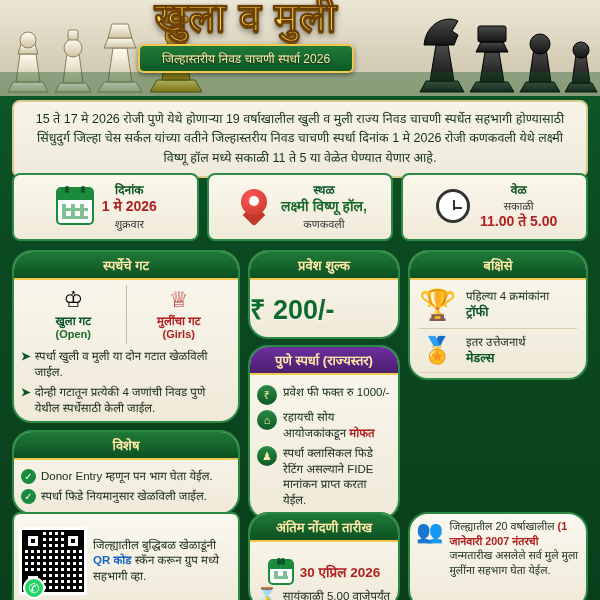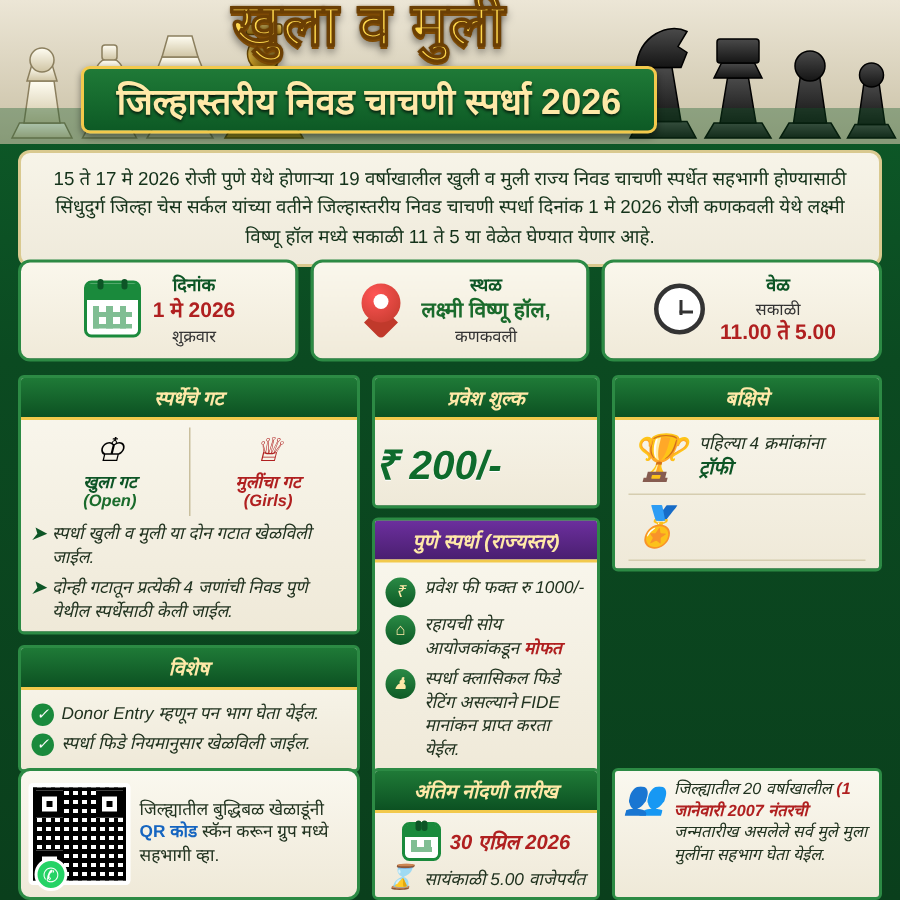--- a/index.html
+++ b/index.html
@@ -35,21 +35,21 @@
   }
   .title-sub-banner {
     margin-top: 6px;
     background: linear-gradient(180deg,#1f7a37,#0d5a25);
     border: 2px solid #f2c94c;
     border-radius: 6px;
     padding: 4px 22px;
     box-shadow: 0 2px 5px rgba(0,0,0,.45);
   }
   .title-sub {
-    font-size: 24px; font-weight: bold; color: #ffe9a8;
+    font-size: 12px; font-weight: normal; color: #ffe9a8;
     text-shadow: 0 1px 2px rgba(0,0,0,.7);
     white-space: nowrap;
   }
 
   
   .desc {
     position: absolute; top: 100px; left: 12px; width: 576px;
     background: linear-gradient(180deg,#f7f4e8,#efeadb);
     border: 2px solid #d9c98f; border-radius: 8px;
     padding: 8px 12px;
@@ -78,21 +78,21 @@
   .mid {
     position: absolute; top: 250px; left: 12px; width: 576px;
     display: flex; gap: 8px;
   }
   .col-left { width: 228px; }
   .col-mid  { width: 152px; }
   .col-right{ width: 180px; }
 
   .panel {
     background: linear-gradient(180deg,#faf8ef,#efe9d8);
-    border: 2px solid #2c8a44; border-radius: 4px; overflow: hidden; font-style: italic;
+    border: 2px solid #2c8a44; border-radius: 20px; overflow: hidden;
   }
   .panel-head {
     background: linear-gradient(180deg,#1f7a37,#0c5122);
     color: #ffe9a8; font-weight: bold; font-size: 13px;
     text-align: center; padding: 4px 2px;
     border-bottom: 2px solid #f2c94c;
   }
   .panel-head.purple { background: linear-gradient(180deg,#6c2f9e,#4a1f70); }
   .panel-body { padding: 5px 7px; }
 
@@ -142,21 +142,21 @@
   .qr-eye { position: absolute; width: 18px; height: 18px; border: 4px solid #000; background: #fff; }
   .qr-eye.tl { top: 2px; left: 2px; }
   .qr-eye.tr { top: 2px; right: 2px; }
   .qr-eye.bl { bottom: 2px; left: 2px; }
   .qr-eye i { position:absolute; inset:3px; background:#000; display:block; }
   .wa { position: absolute; bottom: -4px; left: 4px; width: 22px; height: 22px; border-radius: 50%; background: #25D366; color: #fff; font-size: 13px; display:flex; align-items:center; justify-content:center; border: 2px solid #fff; }
   .qr-text { font-size: 11.5px; color: #20321f; line-height: 1.35; }
   .qr-text .blue { color: #1565c0; font-weight: bold; }
 
   .reg-box { width: 152px; }
-  .reg-date { display: flex; gap: 6px; align-items: center; justify-content: center; padding: 6px 0 1px; }
+  .reg-date { display: flex; gap: 6px; align-items: center; justify-content: center; padding: 17px 0 1px; }
   .reg-date .d { font-size: 13.5px; font-weight: bold; color: #b02020; }
   .reg-time { display: flex; gap: 5px; align-items: center; justify-content: center; font-size: 11.5px; color: #20321f; padding-bottom: 3px; }
 
   .elig-box { width: 180px; }
   .elig-body { display: flex; gap: 6px; padding: 5px 6px; }
   .elig-tx { font-size: 10.8px; line-height: 1.35; color: #20321f; }
   .elig-tx .red { color: #b02020; font-weight: bold; }
 
   .cal-ic { width: 38px; height: 38px; border-radius: 5px; background: #fff; border: 2px solid #1a8a3c; position: relative; }
   .cal-ic .top { position: absolute; top: 0; left: 0; right: 0; height: 11px; background: #1a8a3c; border-radius: 2px 2px 0 0; }
@@ -384,20 +384,24 @@
           <div class="prize-item">
             <div class="prize-ic trophy">🏆</div>
             <div class="prize-tx">
               <div>पहिल्या 4 क्रमांकांना</div>
               <b>ट्रॉफी</b>
             </div>
           </div>
           <div class="sep"></div>
           <div class="prize-item">
             <div class="prize-ic medal">🏅</div>
+            <div class="prize-tx">
+              <div>इतर उत्तेजनार्थ</div>
+              <b>मेडल्स</b>
+            </div>
           </div>
           <div class="sep"></div>
         </div>
       </div>
     </div>
   </div>
 
   <div class="bottom">
 
     <div class="qr-box">

